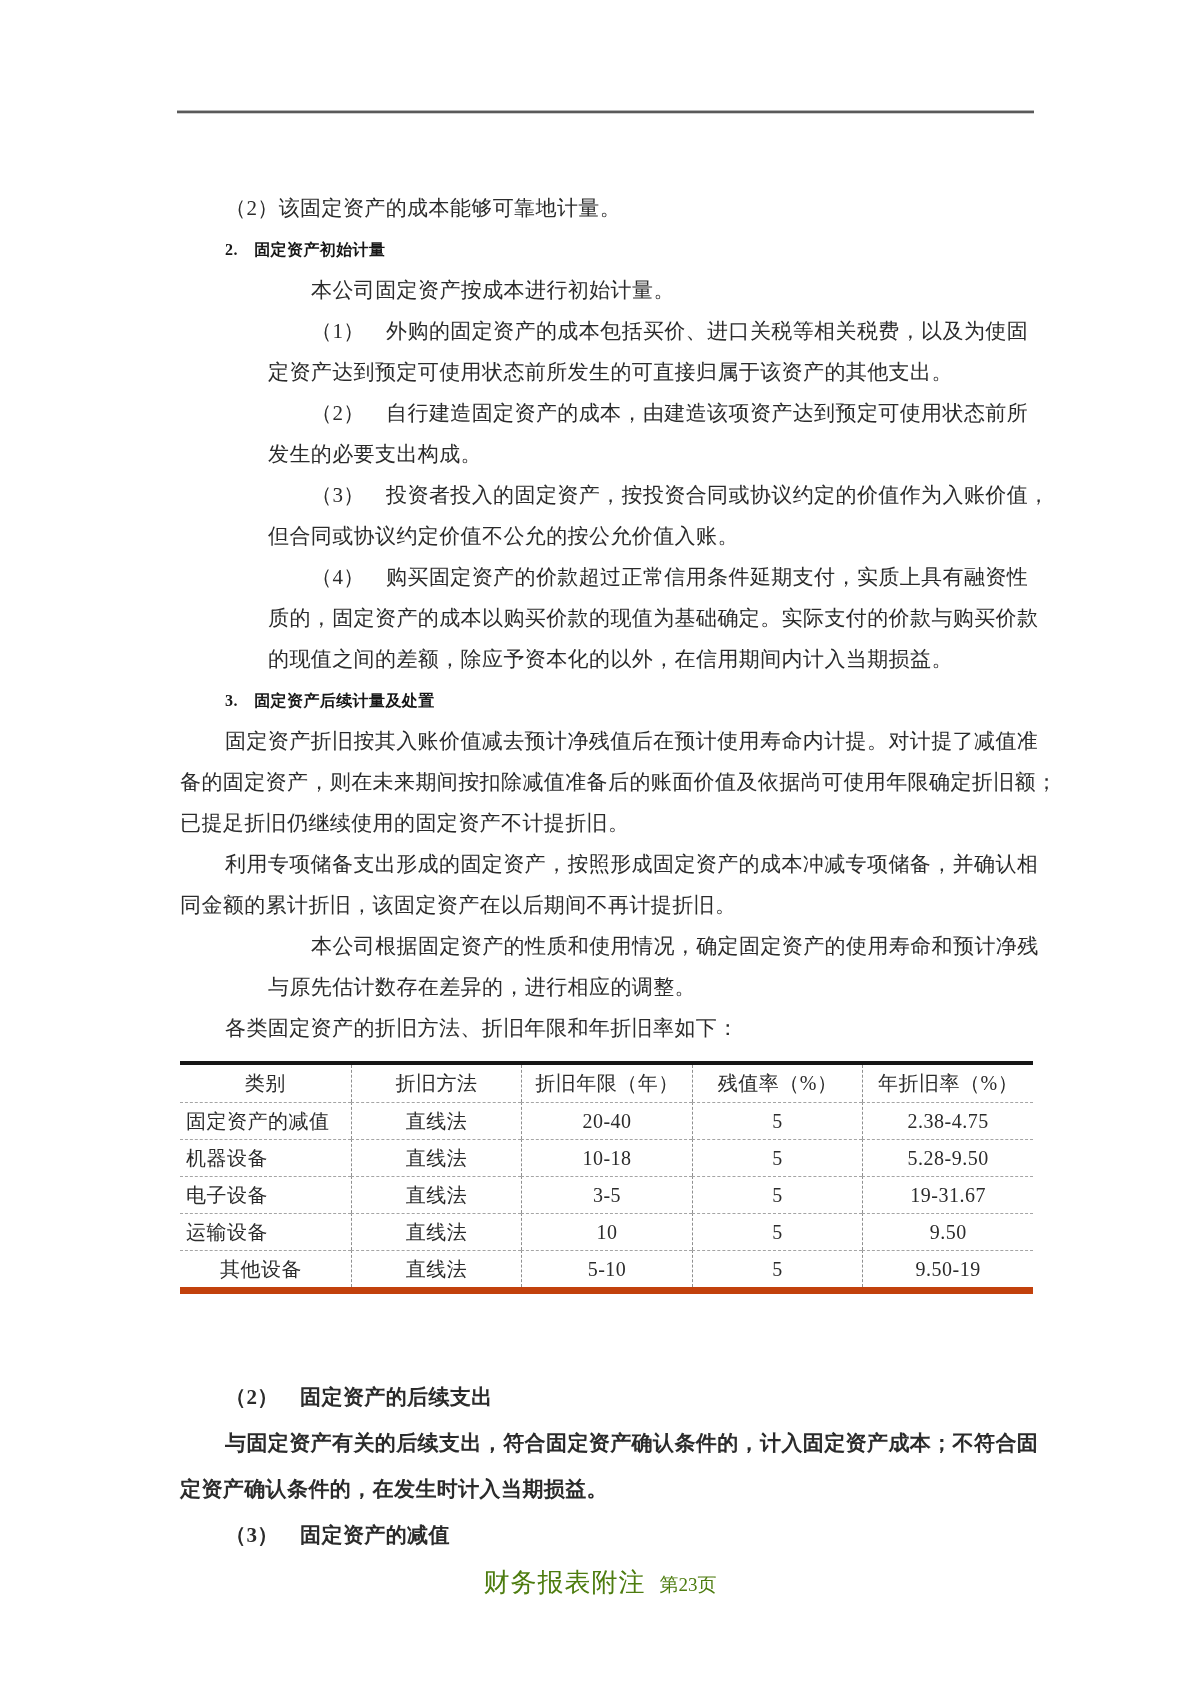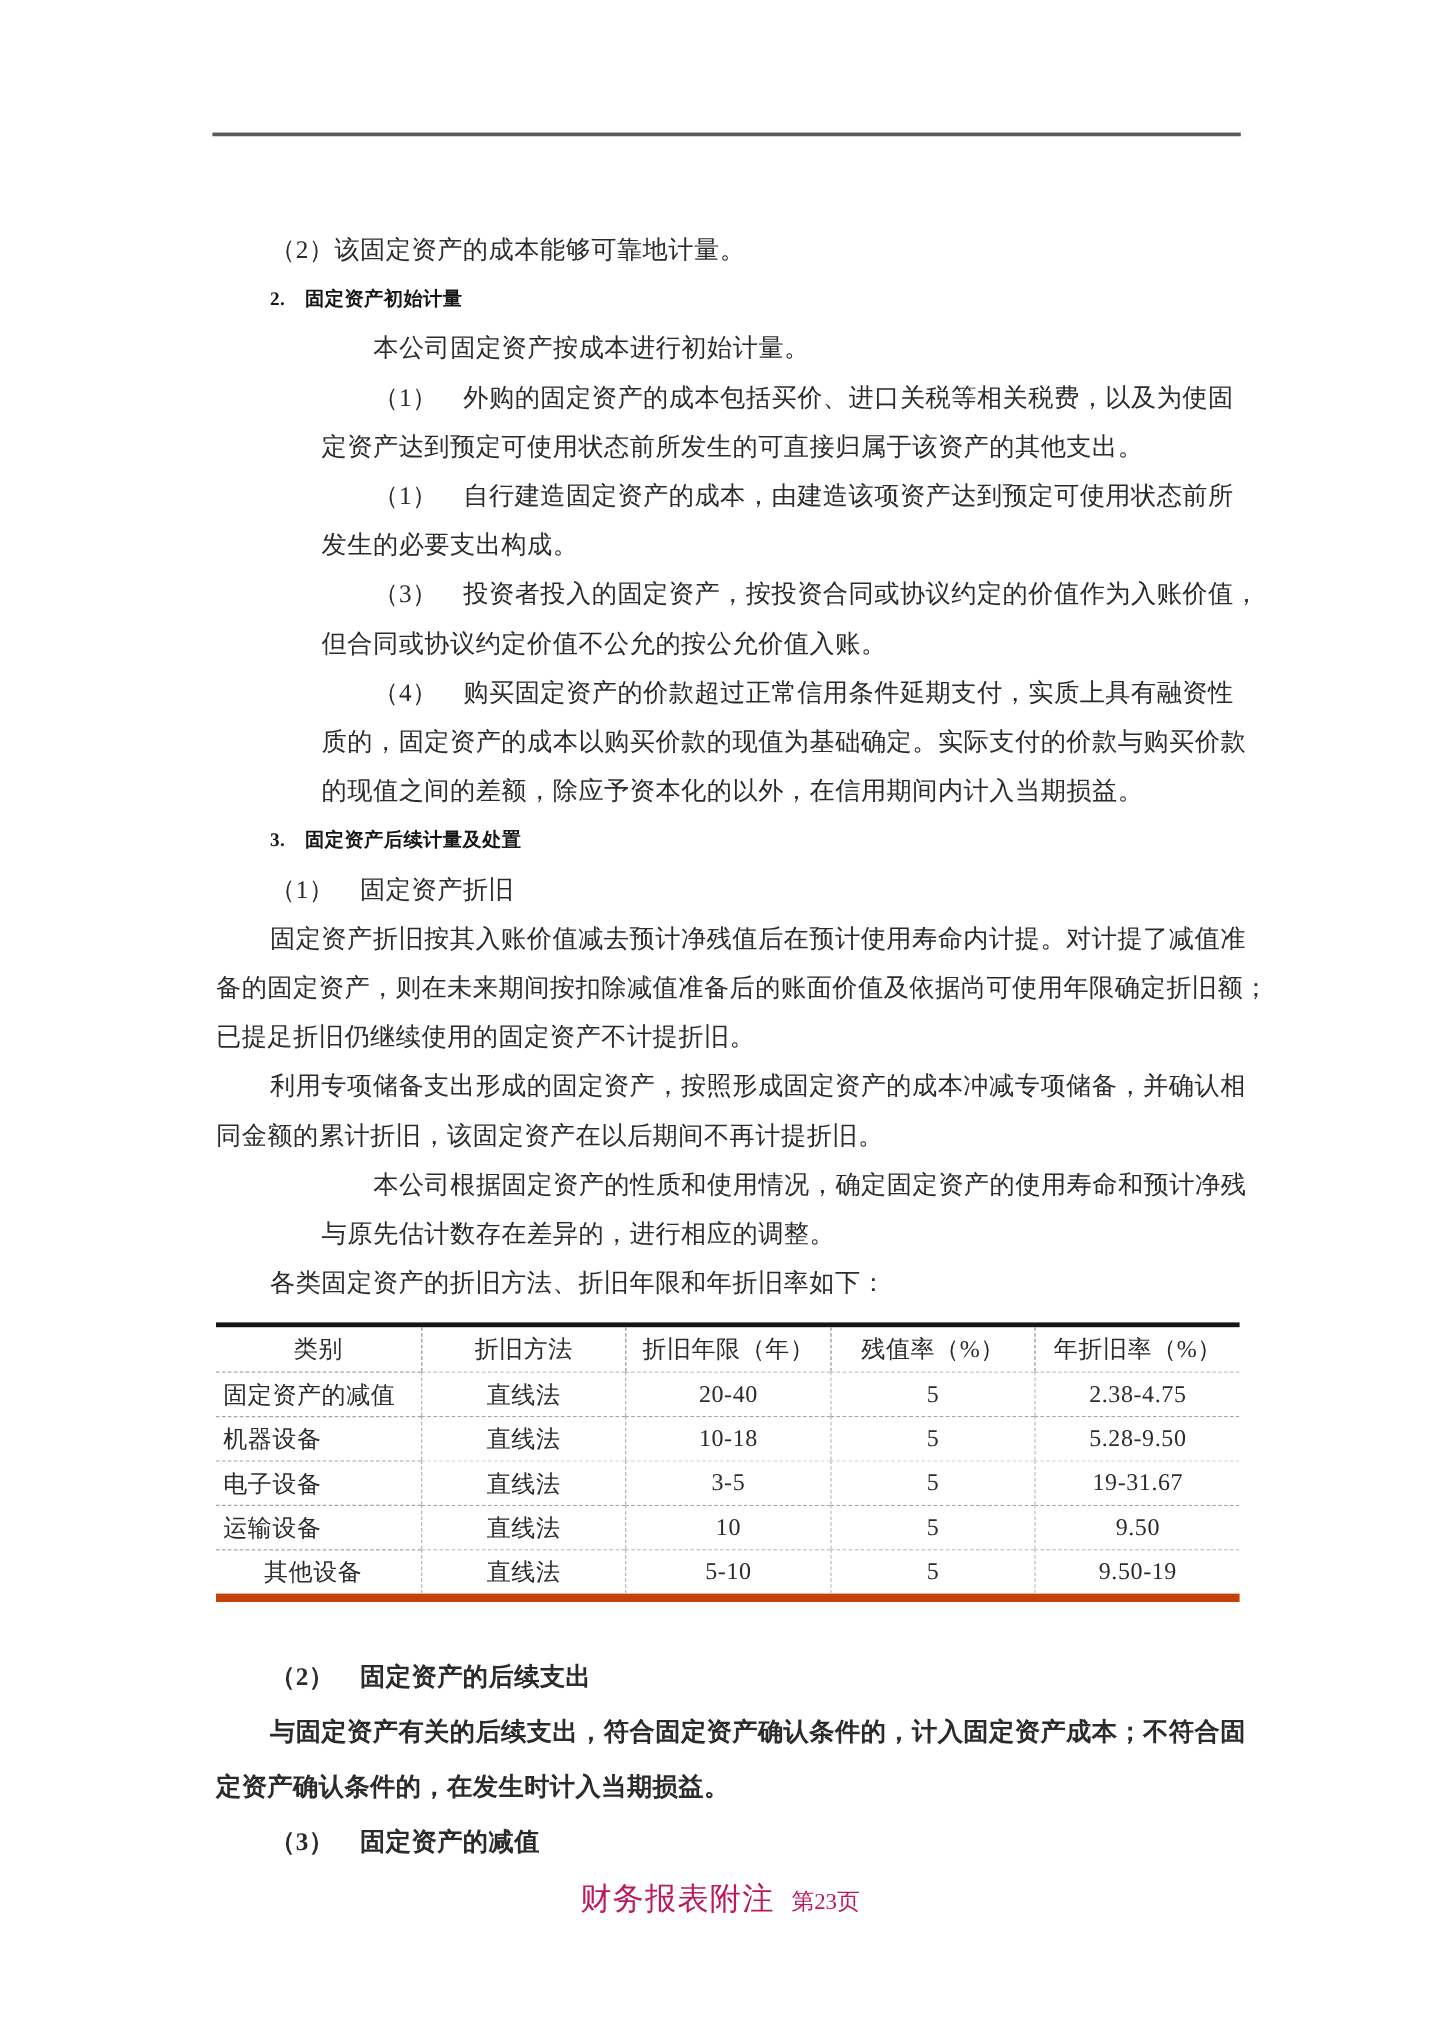--- a/index.html
+++ b/index.html
@@ -70,48 +70,47 @@
     width:856px;
     font-weight:bold;
   }
   .post-content .line{height:46px;line-height:46px;}
 
   .footer{
     position:absolute;
     left:0;top:1565px;
     width:1200px;
     text-align:center;
-    color:#be185d;
+    color:#4d7c0f;
     white-space:nowrap;
   }
   .footer .f-title{font-size:26px;letter-spacing:1px;}
   .footer .f-page{font-size:19px;margin-left:14px;}
 </style>
 </head>
 <body>
 
 <div class="page">
 
   <div class="header-rule"></div>
 
   <div class="content" id="pre-table-content">
       <div class="line ind-1">（2）该固定资产的成本能够可靠地计量。</div>
       <div class="line ind-1 bold">2.　固定资产初始计量</div>
       <div class="line ind-3">本公司固定资产按成本进行初始计量。</div>
       <div class="line ind-3">（1）　外购的固定资产的成本包括买价、进口关税等相关税费，以及为使固</div>
       <div class="line ind-2">定资产达到预定可使用状态前所发生的可直接归属于该资产的其他支出。</div>
-      <div class="line ind-3">（1）　自行建造固定资产的成本，由建造该项资产达到预定可使用状态前所</div>
+      <div class="line ind-3">（2）　自行建造固定资产的成本，由建造该项资产达到预定可使用状态前所</div>
       <div class="line ind-2">发生的必要支出构成。</div>
       <div class="line ind-3">（3）　投资者投入的固定资产，按投资合同或协议约定的价值作为入账价值，</div>
       <div class="line ind-2">但合同或协议约定价值不公允的按公允价值入账。</div>
       <div class="line ind-3">（4）　购买固定资产的价款超过正常信用条件延期支付，实质上具有融资性</div>
       <div class="line ind-2">质的，固定资产的成本以购买价款的现值为基础确定。实际支付的价款与购买价款</div>
       <div class="line ind-2">的现值之间的差额，除应予资本化的以外，在信用期间内计入当期损益。</div>
       <div class="line ind-1 bold">3.　固定资产后续计量及处置</div>
-      <div class="line ind-1">（1）　固定资产折旧</div>
       <div class="line ind-1">固定资产折旧按其入账价值减去预计净残值后在预计使用寿命内计提。对计提了减值准</div>
       <div class="line ind-0">备的固定资产，则在未来期间按扣除减值准备后的账面价值及依据尚可使用年限确定折旧额；</div>
       <div class="line ind-0">已提足折旧仍继续使用的固定资产不计提折旧。</div>
       <div class="line ind-1">利用专项储备支出形成的固定资产，按照形成固定资产的成本冲减专项储备，并确认相</div>
       <div class="line ind-0">同金额的累计折旧，该固定资产在以后期间不再计提折旧。</div>
       <div class="line ind-3">本公司根据固定资产的性质和使用情况，确定固定资产的使用寿命和预计净残</div>
       <div class="line ind-2">与原先估计数存在差异的，进行相应的调整。</div>
       <div class="line ind-1">各类固定资产的折旧方法、折旧年限和年折旧率如下：</div>
       <div class="dep-table">
         <div class="t-row head">

